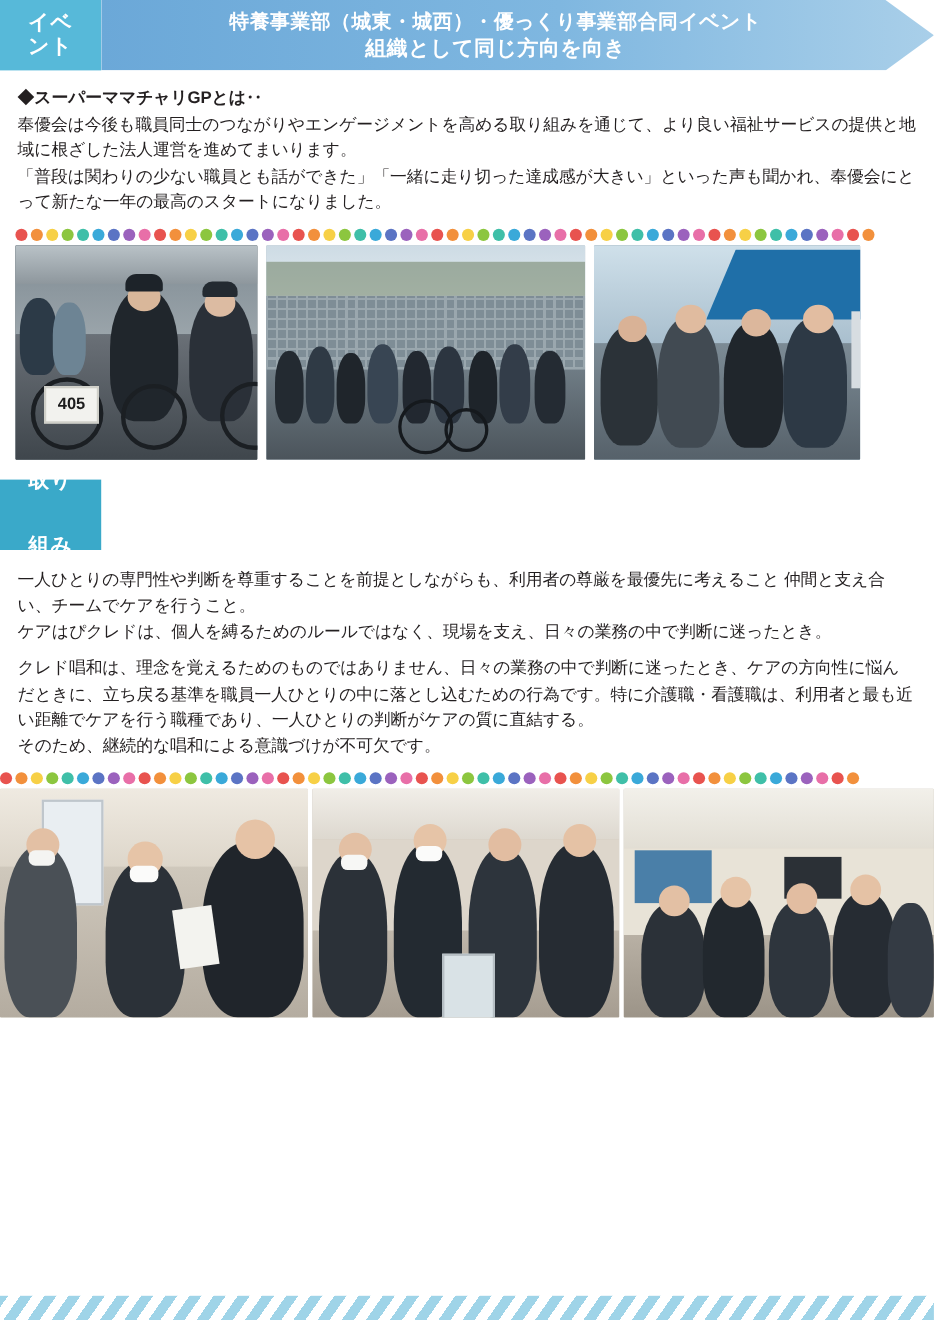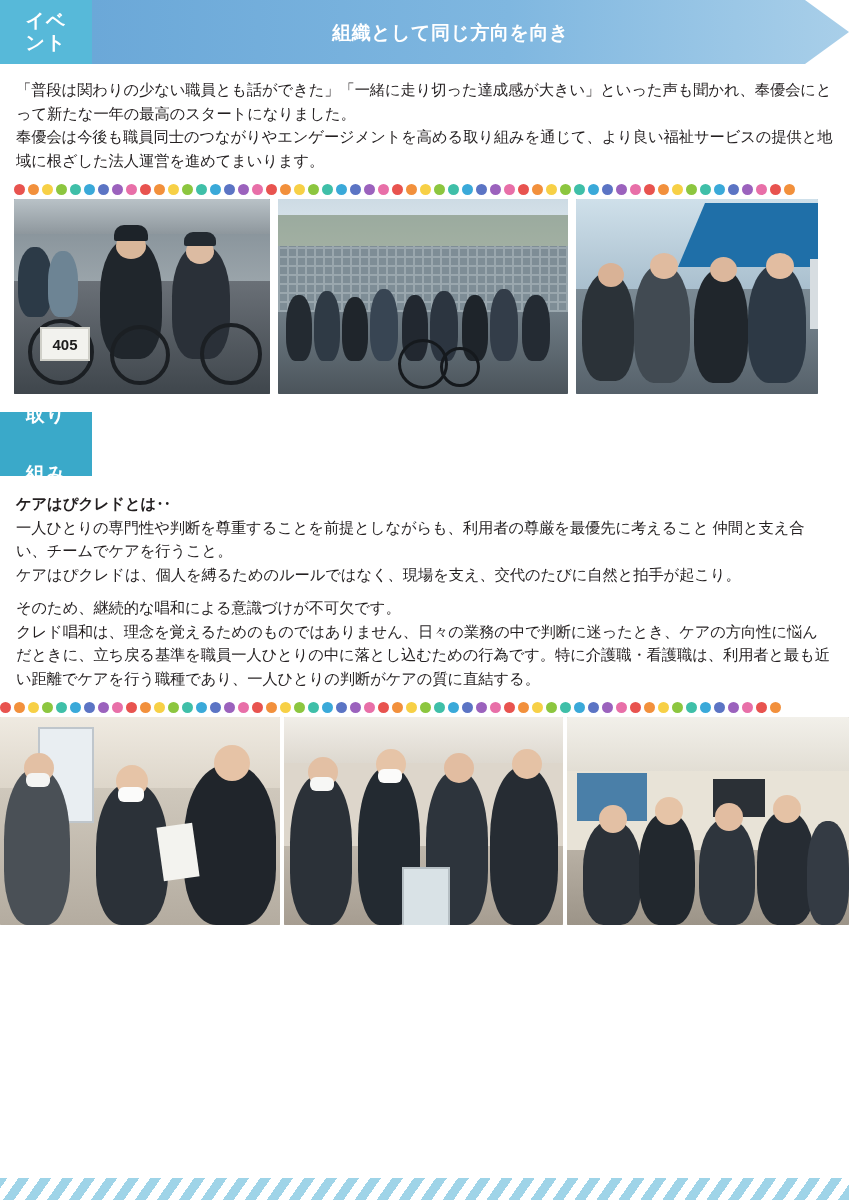--- a/index.html
+++ b/index.html
@@ -119,28 +119,30 @@
 </head>
 <body>
 
 <div class="section-header">
   <div class="tag-box">
     <span>イベ</span>
     <span>ント</span>
   </div>
   <div class="banner">
     <div class="banner-inner">
+      <div class="line1">特養事業部（城東・城西）・優っくり事業部合同イベント</div>
       <div class="line2">組織として同じ方向を向き</div>
     </div>
   </div>
 </div>
 
 <div class="body-text">
+  <p class="head-line">◆スーパーママチャリGPとは‥</p>
+  <p>奉優会は今後も職員同士のつながりやエンゲージメントを高める取り組みを通じて、より良い福祉サービスの提供と地域に根ざした法人運営を進めてまいります。</p>
   <p>「普段は関わりの少ない職員とも話ができた」「一緒に走り切った達成感が大きい」といった声も聞かれ、奉優会にとって新たな一年の最高のスタートになりました。</p>
-  <p>奉優会は今後も職員同士のつながりやエンゲージメントを高める取り組みを通じて、より良い福祉サービスの提供と地域に根ざした法人運営を進めてまいります。</p>
 </div>
 
 <div class="dot-row" id="dot-row-1">
     <span class="dot" style="background: rgb(232, 83, 79);"></span>
     <span class="dot" style="background: rgb(242, 144, 60);"></span>
     <span class="dot" style="background: rgb(247, 208, 70);"></span>
     <span class="dot" style="background: rgb(140, 198, 63);"></span>
     <span class="dot" style="background: rgb(63, 191, 168);"></span>
     <span class="dot" style="background: rgb(58, 169, 217);"></span>
     <span class="dot" style="background: rgb(91, 116, 196);"></span>
@@ -190,21 +192,21 @@
     <span class="dot" style="background: rgb(58, 169, 217);"></span>
     <span class="dot" style="background: rgb(91, 116, 196);"></span>
     <span class="dot" style="background: rgb(155, 98, 189);"></span>
     <span class="dot" style="background: rgb(232, 111, 168);"></span>
     <span class="dot" style="background: rgb(232, 83, 79);"></span>
     <span class="dot" style="background: rgb(242, 144, 60);"></span>
   </div>
 
 <div class="photo-strip">
 
-  <div class="photo" style="width:256px;height:195px;background:#4d5a63;">
+  <div class="photo" style="width:220px;height:195px;background:#4d5a63;">
     <div style="position:absolute;left:0;top:0;right:0;height:42%;background:linear-gradient(180deg,#7f8b93,#9aa4aa);"></div>
     <div style="position:absolute;left:0;top:0;right:0;height:18%;background:linear-gradient(180deg,#b9c2c7,#8e979d);"></div>
     <div style="position:absolute;left:0;top:42%;right:0;bottom:0;background:linear-gradient(180deg,#6a7077,#3f464c);"></div>
 
     <div class="blob" style="left:4px;top:48px;width:34px;height:70px;background:#2c3a47;"></div>
     <div class="blob" style="left:34px;top:52px;width:30px;height:66px;background:#6d8494;"></div>
     <div class="blob" style="left:86px;top:40px;width:62px;height:120px;background:#20262c;"></div>
     <div style="position:absolute;left:102px;top:34px;width:30px;height:26px;border-radius:50%;background:#d9b79a;"></div>
     <div style="position:absolute;left:100px;top:26px;width:34px;height:16px;border-radius:10px 10px 2px 2px;background:#1d2329;"></div>
     <div class="blob" style="left:158px;top:46px;width:58px;height:114px;background:#2a3038;"></div>
@@ -259,26 +261,25 @@
 </div>
 
 <div class="section-header" style="margin-top:18px;">
   <div class="tag-box teal">
     <span>取り</span>
     <span>組み</span>
   </div>
 </div>
 
 <div class="body-text" style="padding-top:16px;">
-  <p class="head-line">ケアはぴクレドとは‥</p>
   <p>一人ひとりの専門性や判断を尊重することを前提としながらも、利用者の尊厳を最優先に考えること 仲間と支え合い、チームでケアを行うこと。</p>
-  <p>ケアはぴクレドは、個人を縛るためのルールではなく、現場を支え、交代のたびに自然と拍手が起こり。</p>
+  <p>ケアはぴクレドは、個人を縛るためのルールではなく、現場を支え、日々の業務の中で判断に迷ったとき。</p>
   <div class="gap"></div>
+  <p>クレド唱和は、理念を覚えるためのものではありません、日々の業務の中で判断に迷ったとき、ケアの方向性に悩んだときに、立ち戻る基準を職員一人ひとりの中に落とし込むための行為です。特に介護職・看護職は、利用者と最も近い距離でケアを行う職種であり、一人ひとりの判断がケアの質に直結する。</p>
   <p>そのため、継続的な唱和による意識づけが不可欠です。</p>
-  <p>クレド唱和は、理念を覚えるためのものではありません、日々の業務の中で判断に迷ったとき、ケアの方向性に悩んだときに、立ち戻る基準を職員一人ひとりの中に落とし込むための行為です。特に介護職・看護職は、利用者と最も近い距離でケアを行う職種であり、一人ひとりの判断がケアの質に直結する。</p>
 </div>
 
 <div class="dot-row" id="dot-row-2" style="padding-left:0;padding-right:0;">
     <span class="dot" style="background: rgb(232, 83, 79);"></span>
     <span class="dot" style="background: rgb(242, 144, 60);"></span>
     <span class="dot" style="background: rgb(247, 208, 70);"></span>
     <span class="dot" style="background: rgb(140, 198, 63);"></span>
     <span class="dot" style="background: rgb(63, 191, 168);"></span>
     <span class="dot" style="background: rgb(58, 169, 217);"></span>
     <span class="dot" style="background: rgb(91, 116, 196);"></span>

